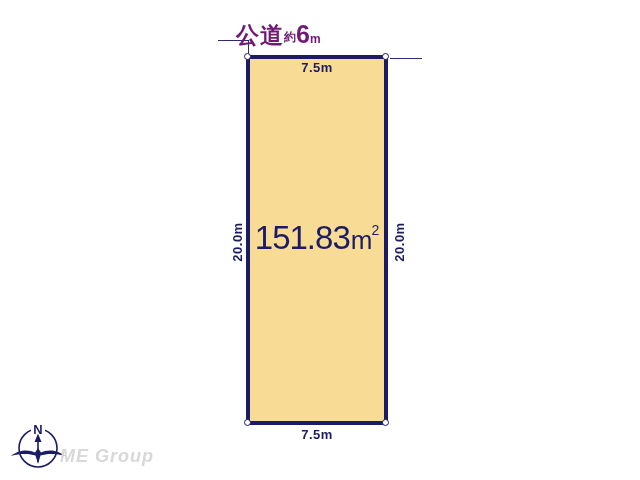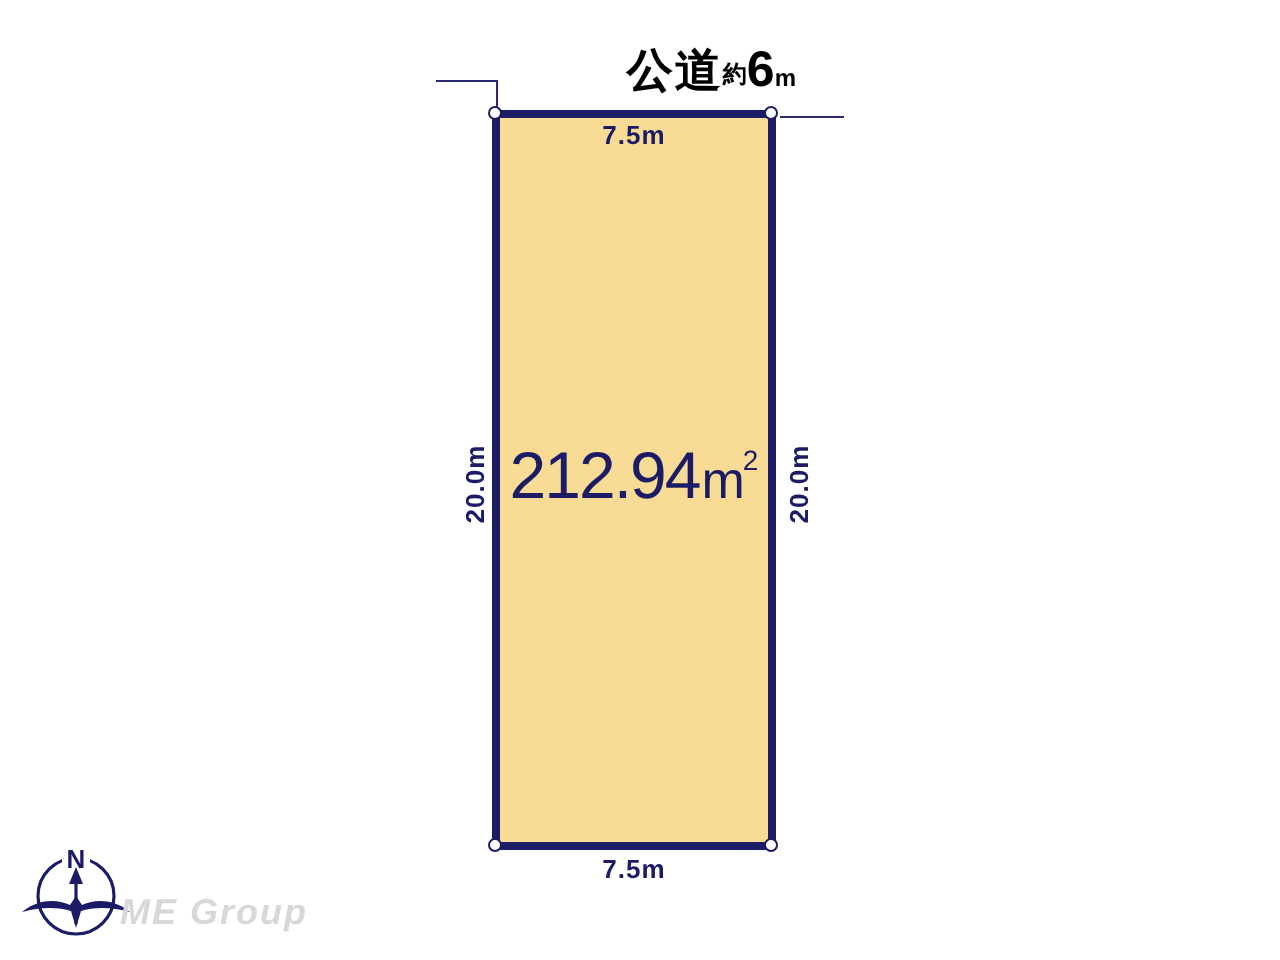--- a/index.html
+++ b/index.html
@@ -37,22 +37,22 @@
     box-sizing:border-box;
   }
   .dot-tl{left:244px;top:53px;}
   .dot-tr{left:382px;top:53px;}
   .dot-bl{left:244px;top:419px;}
   .dot-br{left:382px;top:419px;}
   
   .road-label{
     position:absolute;
     left:236px;top:20px;width:162px;
-    text-align:right;white-space:nowrap;
-    color:#000000;
+    text-align:left;white-space:nowrap;
+    color:#701a75;
     font-weight:bold;
   }
   .road-label .big{font-size:23px;letter-spacing:1px;}
   .road-label .small{font-size:12px;vertical-align:2px;}
   .road-label .num{font-size:25px;font-weight:bold;}
   .road-label .unit{font-size:12px;}
   
   .dim{
     position:absolute;
     color:#1c1c66;
@@ -112,21 +112,21 @@
   <div class="dot dot-tr"></div>
   <div class="dot dot-bl"></div>
   <div class="dot dot-br"></div>
 
   <div class="dim dim-top">7.5m</div>
   <div class="dim dim-bottom">7.5m</div>
   <div class="dim dim-left">20.0m</div>
   <div class="dim dim-right">20.0m</div>
 
   <div class="area-label">
-    <span class="num">212.94</span><span class="unit">m</span><span class="sup">2</span>
+    <span class="num">151.83</span><span class="unit">m</span><span class="sup">2</span>
   </div>
 
   <svg class="compass" viewBox="0 0 58 54">
     <circle cx="30" cy="29" r="19" fill="none" stroke="#1c1c66" stroke-width="1.6"></circle>
     <rect x="23" y="4" width="14" height="14" fill="#ffffff"></rect>
     <text x="30" y="15" text-anchor="middle" font-size="13" font-weight="bold" fill="#1c1c66" font-family="Liberation Sans, DejaVu Sans, sans-serif">N</text>
     <line x1="30" y1="18" x2="30" y2="43" stroke="#1c1c66" stroke-width="1.6"></line>
     <polygon points="26.5,23 30,14.5 33.5,23" fill="#1c1c66"></polygon>
     <path d="M3,37 C12,29.5 22,31 27,33.5 L30,29 L33,33.5 C38,31 48,29.5 57,37
              C47,34 38,34.8 32.5,36.5 L30,45 L27.5,36.5 C22,34.8 13,34 3,37 Z" fill="#1c1c66"></path>

